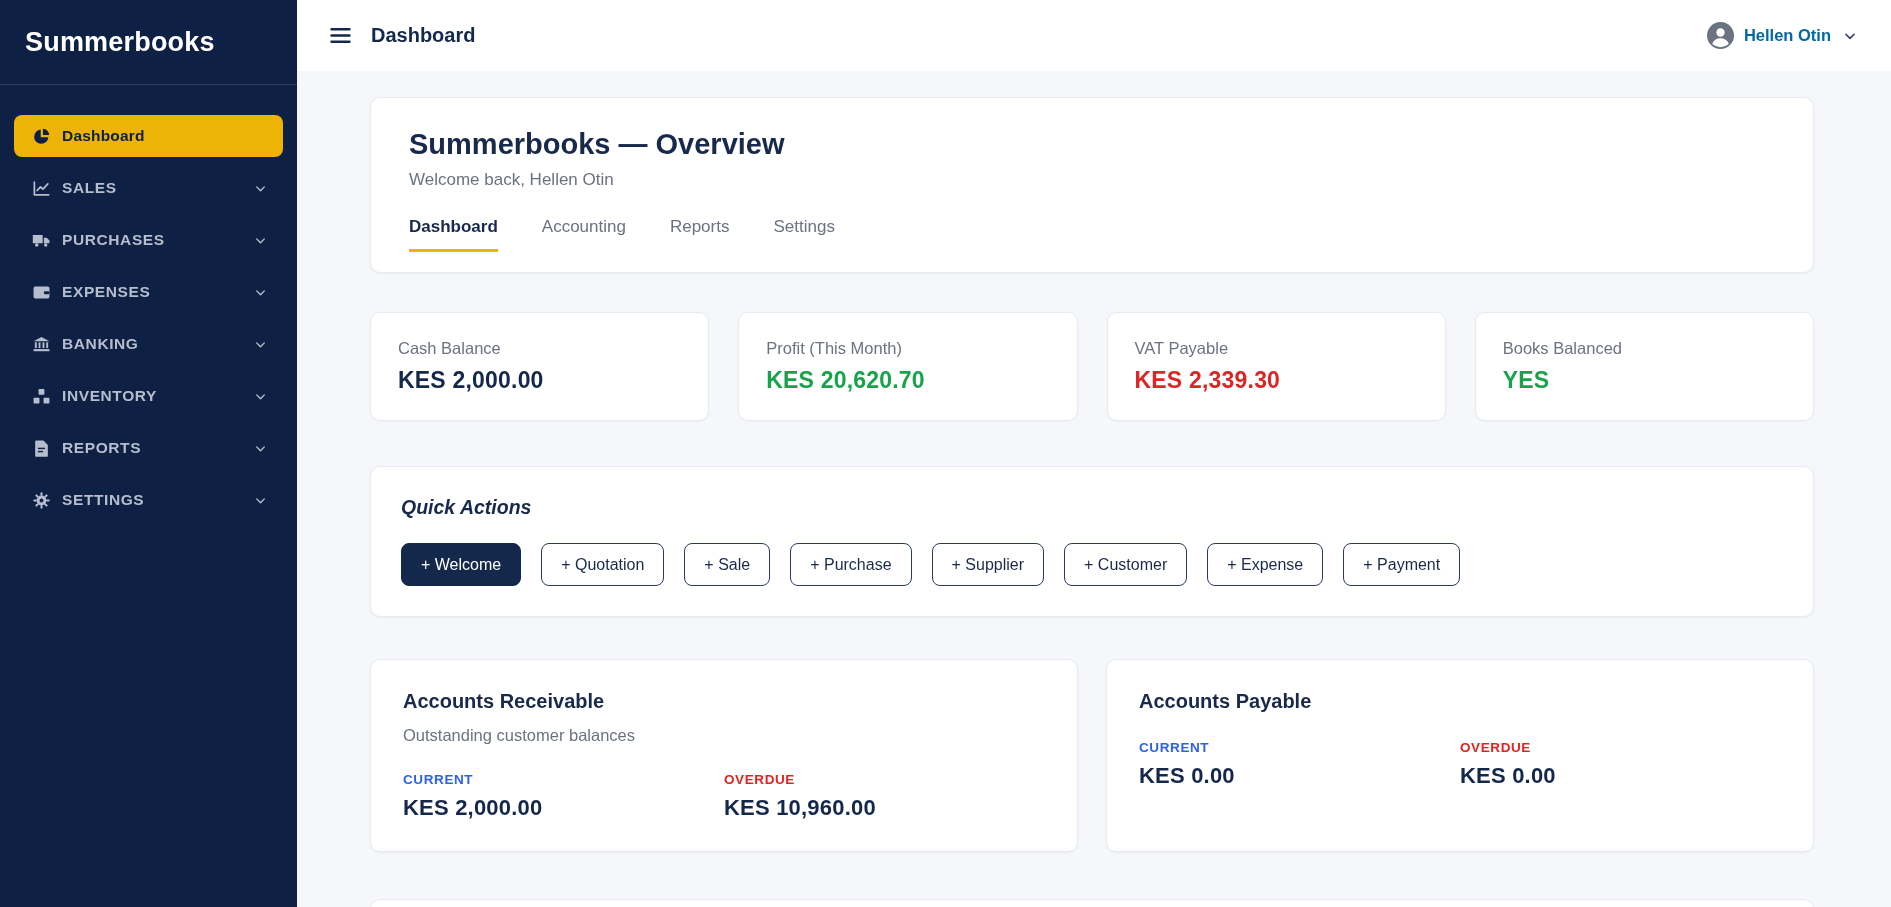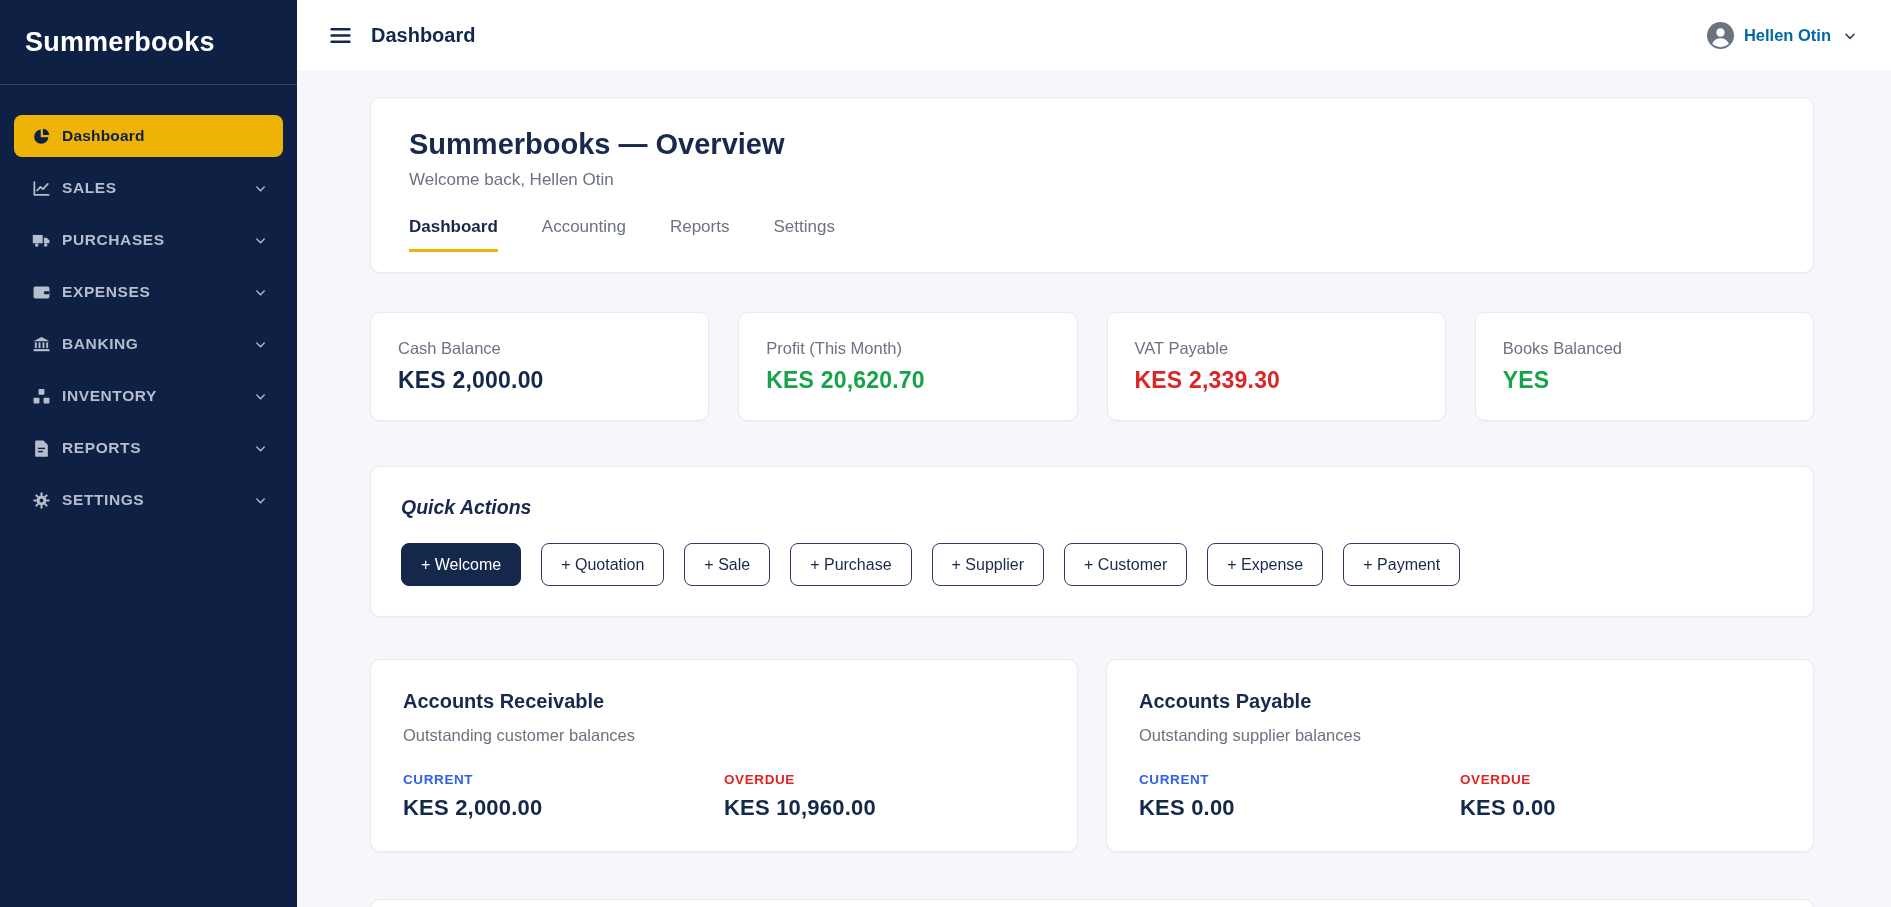--- a/index.html
+++ b/index.html
@@ -311,21 +311,20 @@
             <div class="acct-amount">KES 2,000.00</div>
           </div>
           <div>
             <div class="acct-small redlbl">OVERDUE</div>
             <div class="acct-amount">KES 10,960.00</div>
           </div>
         </div>
       </div>
       <div class="card acct-card">
         <div class="acct-title">Accounts Payable</div>
-        <div class="acct-sub">Outstanding supplier balances</div>
         <div class="acct-cols">
           <div>
             <div class="acct-small blue">CURRENT</div>
             <div class="acct-amount">KES 0.00</div>
           </div>
           <div>
             <div class="acct-small redlbl">OVERDUE</div>
             <div class="acct-amount">KES 0.00</div>
           </div>
         </div>

